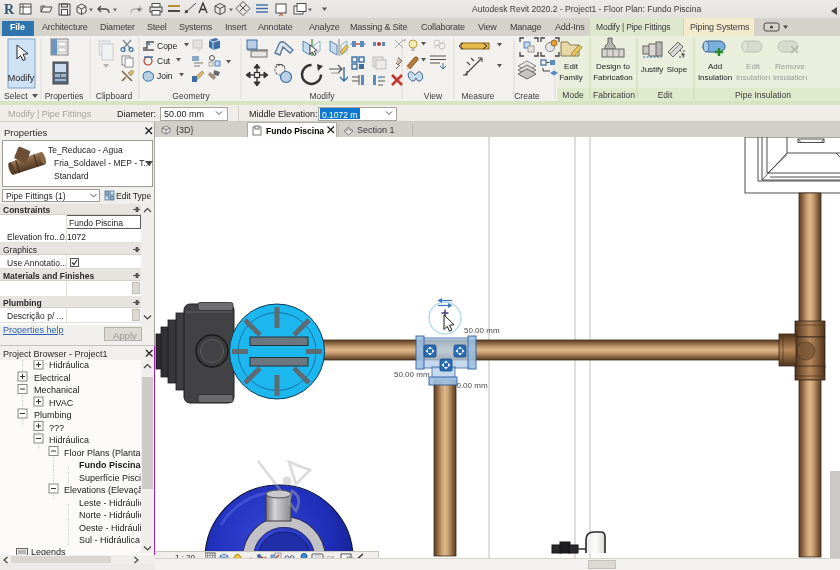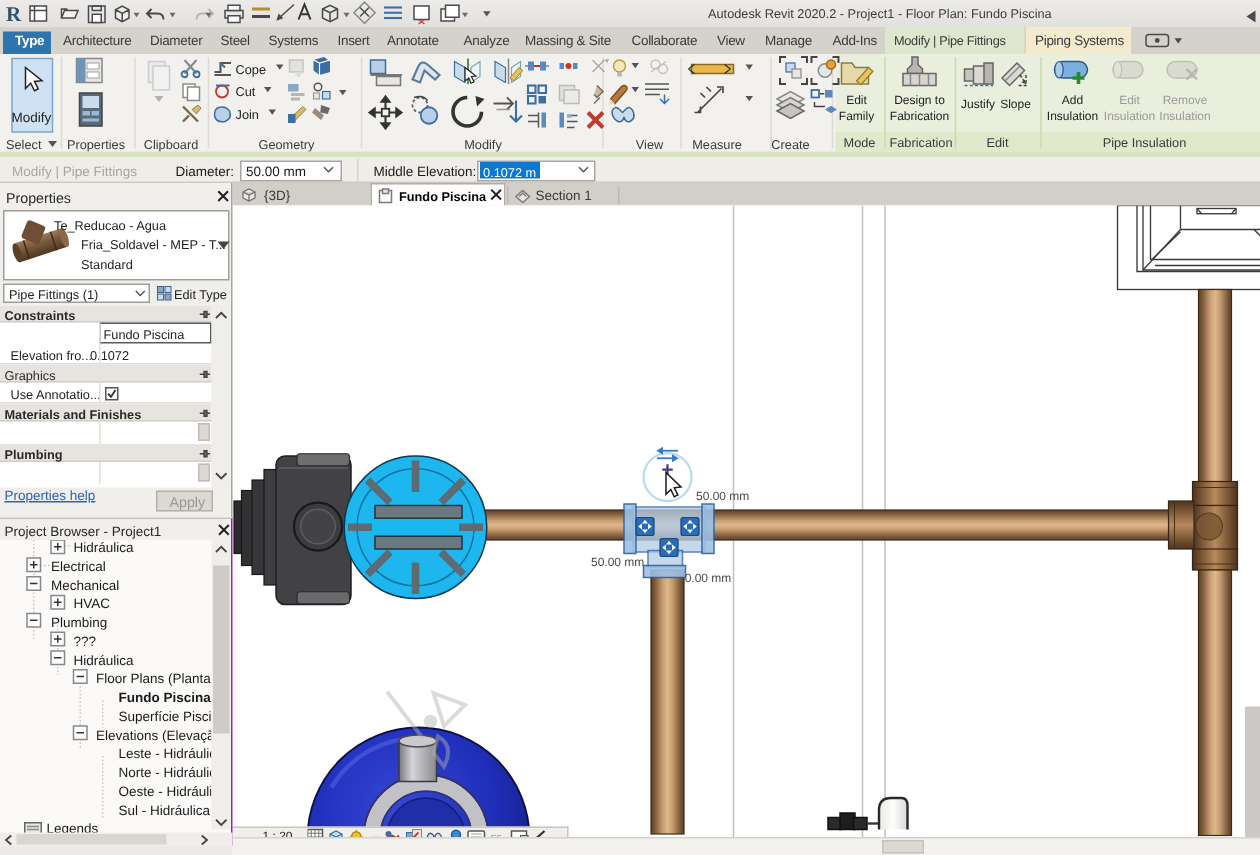--- a/index.html
+++ b/index.html
@@ -59,21 +59,21 @@
         <rect x="294" y="6" width="9" height="8"></rect>
         <rect x="297" y="3.5" width="9" height="8"></rect>
       </g>
   <path d="M308 8.5 l4 0 l-2 3 Z" fill="#6a6a6a"></path>
   <path d="M322 7.5 l5 0 l-2.5 3.5 Z" fill="#555"></path>
 </svg>
 <div class="a" style="right:3px;top:7px;width:0;height:0;border-top:4px solid transparent;border-bottom:4px solid transparent;border-right:6px solid #4a4a4a"></div>
 
 <div class="a" style="left:0;top:18px;width:840px;height:18px;background:#d5d2cc"></div>
 <div class="a" style="left:2px;top:20.5px;width:32px;height:15px;background:#2e74ad"></div>
-<div class="tabtxt" style="left:10px;color:#fff;font-weight:bold">Type</div>
+<div class="tabtxt" style="left:10px;color:#fff;font-weight:bold">File</div>
 <div class="tabtxt" style="left:42px">Architecture</div>
 <div class="tabtxt" style="left:100px">Diameter</div>
 <div class="tabtxt" style="left:147px">Steel</div>
 <div class="tabtxt" style="left:179px">Systems</div>
 <div class="tabtxt" style="left:225px">Insert</div>
 <div class="tabtxt" style="left:258px">Annotate</div>
 <div class="tabtxt" style="left:309px">Analyze</div>
 <div class="tabtxt" style="left:350px">Massing &amp; Site</div>
 <div class="tabtxt" style="left:421px">Collaborate</div>
 <div class="tabtxt" style="left:478px">View</div>
@@ -684,21 +684,21 @@
           </defs>
       <g transform="rotate(-18 22 20)">
             <rect x="4" y="14" width="36" height="13" rx="2" fill="url(#br1)"></rect>
             <rect x="14" y="4" width="13" height="13" rx="2" fill="#6e4f35" transform="rotate(40 20 10)"></rect>
             <ellipse cx="5.5" cy="20.5" rx="2.5" ry="6.5" fill="#5a4028"></ellipse>
             <ellipse cx="38.5" cy="20.5" rx="2.5" ry="6.5" fill="#8a6848"></ellipse>
             <line x1="12" y1="14" x2="12" y2="27" stroke="#3e2c1a"></line>
             <line x1="31" y1="14" x2="31" y2="27" stroke="#3e2c1a"></line>
           </g>
     </svg>
-    <div class="t" style="left:33px;top:4px;font-size:8.5px;color:#222">Te_Reducao - Agua</div>
+    <div class="t" style="left:45px;top:4px;font-size:8.5px;color:#222">Te_Reducao - Agua</div>
     <div class="t" style="left:51px;top:17px;font-size:8.5px;color:#222">Fria_Soldavel - MEP - T...</div>
     <div class="t" style="left:51px;top:30px;font-size:8.5px;color:#222">Standard</div>
     <div class="a" style="left:142px;top:20px;width:0;height:0;border-left:4px solid transparent;border-right:4px solid transparent;border-top:5px solid #444"></div>
   </div>
 
   <div class="a" style="left:2px;top:67px;width:98px;height:13px;background:#fff;border:1px solid #a09d97;box-sizing:border-box"></div>
   <div class="t" style="left:6px;top:69px;font-size:8.5px;color:#222">Pipe Fittings (1)</div>
   <svg class="a" style="left:89px;top:71px" width="9" height="6">
         <path d="M1.5 1 L4.5 4 L7.5 1" stroke="#555" fill="none"></path>
       </svg>
@@ -743,20 +743,23 @@
         <svg class="a" style="left:133px;top:3.5px" width="7" height="7">
           <path d="M0 2.5 L3 2.5 M3 0.5 L3 4.5 L5 4.5 L5 0.5 Z M5 2.5 L7 2.5" stroke="#444" fill="#666" stroke-width="0.9"></path>
         </svg>
       </div>
   <div class="a" style="left:132px;top:160px;width:8px;height:12px;background:#dcd9d3;border:1px solid #c0bdb7;box-sizing:border-box"></div>
   <div class="a" style="left:0;top:174px;width:141px;height:12px;background:#e7e4df;border-bottom:1px solid #d2cfc9;box-sizing:border-box">
         <span class="t" style="left:3px;top:2px;font-weight:bold;color:#2a2a2a;font-size:8.5px">Plumbing</span>
         <svg class="a" style="left:133px;top:3.5px" width="7" height="7">
           <path d="M0 2.5 L3 2.5 M3 0.5 L3 4.5 L5 4.5 L5 0.5 Z M5 2.5 L7 2.5" stroke="#444" fill="#666" stroke-width="0.9"></path>
         </svg>
+      </div>
+  <div class="a" style="left:0;top:186px;width:141px;height:15px;border-bottom:1px solid #e2dfda;box-sizing:border-box">
+        <span class="t" style="left:7px;top:3px;font-size:8.5px;color:#222">Descrição p/ ...</span>
       </div>
   <div class="a" style="left:132px;top:187px;width:8px;height:12px;background:#dcd9d3;border:1px solid #c0bdb7;box-sizing:border-box"></div>
   <div class="a" style="left:66px;top:93px;width:1px;height:14px;background:#e2dfda"></div>
   <div class="a" style="left:66px;top:107px;width:1px;height:14px;background:#e2dfda"></div>
   <div class="a" style="left:66px;top:133px;width:1px;height:14px;background:#e2dfda"></div>
   <div class="a" style="left:66px;top:159px;width:1px;height:15px;background:#e2dfda"></div>
   <div class="a" style="left:66px;top:186px;width:1px;height:15px;background:#e2dfda"></div>
 
   <div class="a" style="left:141px;top:82px;width:13px;height:121px;background:#f0eeea"></div>
   <svg class="a" style="left:143px;top:85px" width="9" height="7">

